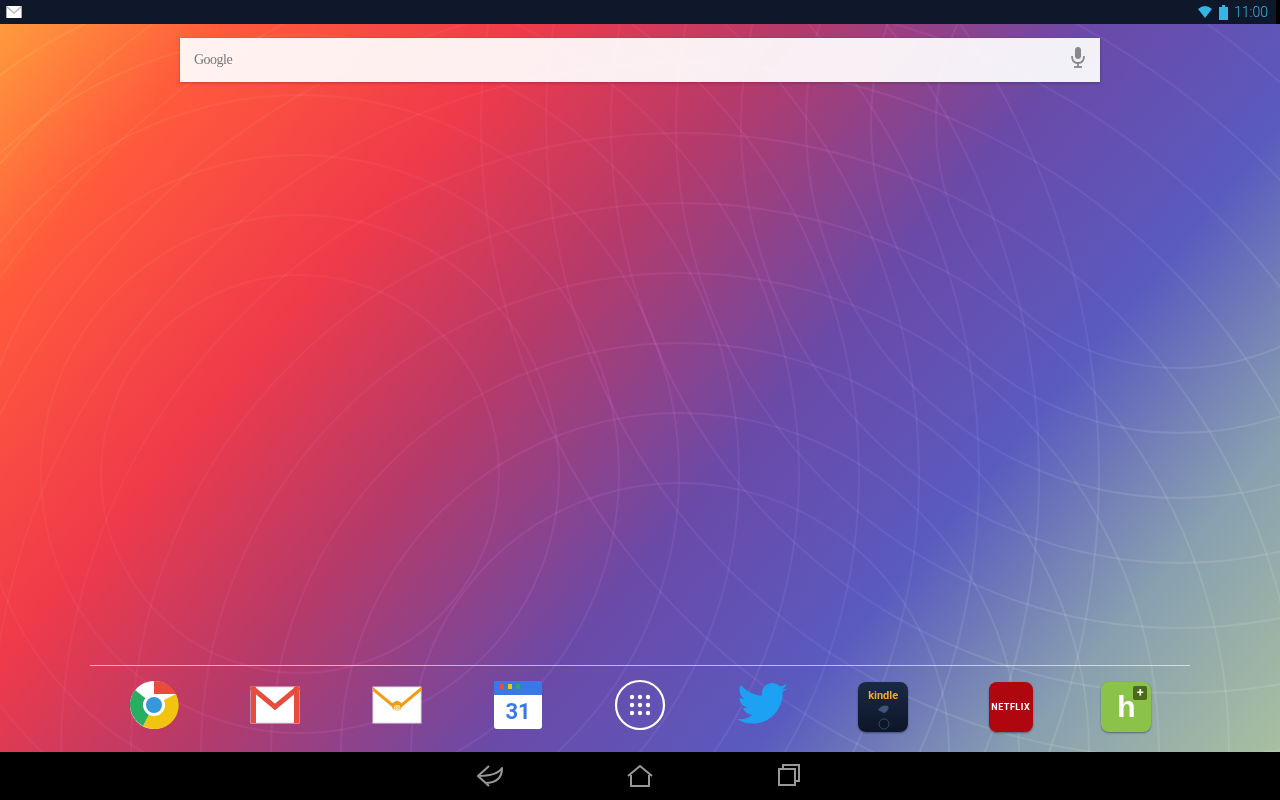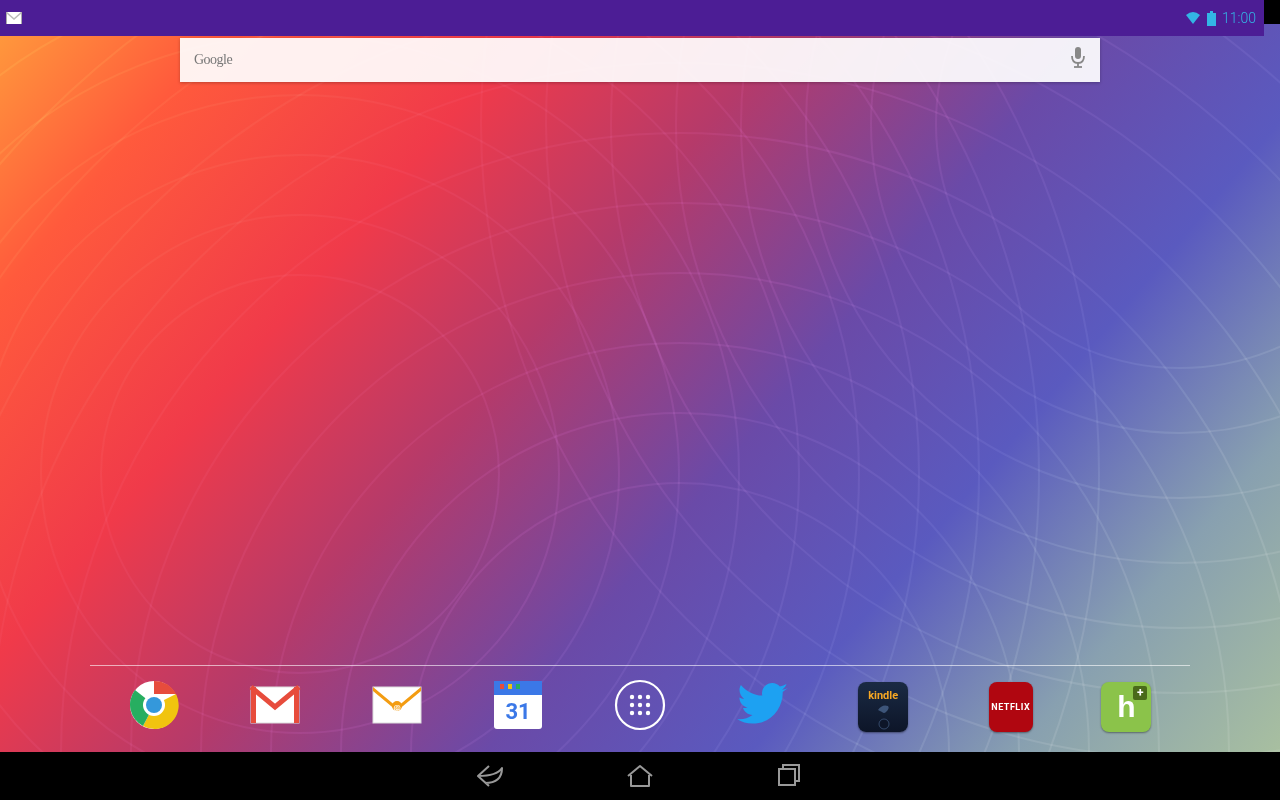--- a/index.html
+++ b/index.html
@@ -1,18 +1,18 @@
 <!DOCTYPE html>
 <html><head>
 <meta charset="utf-8">
 <style>
   html,body{margin:0;padding:0;width:1280px;height:800px;overflow:hidden;font-family:Roboto,Arial,sans-serif;background:#000;}
   .screen{position:relative;width:1280px;height:800px;}
   
-  .statusbar{position:absolute;top:0;left:0;right:16px;height:36px;background:#4c1d95;display:flex;align-items:center;color:#fff;font-size:13px;z-index:30;}
+  .statusbar{position:absolute;top:0;left:0;right:4px;height:24px;background:#0f172a;display:flex;align-items:center;color:#fff;font-size:13px;z-index:30;}
   .statusbar .left{display:flex;align-items:center;gap:6px;padding-left:6px;}
   .statusbar .right{margin-left:auto;display:flex;align-items:center;gap:6px;padding-right:8px;color:#33b5e5;}
   .status-icon{display:inline-flex;}
   
   .wallpaper{position:absolute;inset:24px 0 48px 0;overflow:hidden;background:linear-gradient(130deg,#ff9a3c 0%,#ff5a3c 12%,#f03a4a 28%,#b53a6a 42%,#6a4aa8 58%,#5a5abf 72%,#88a0b0 86%,#a8bfa0 100%);}
   .ringset{position:absolute;border-radius:50%;mix-blend-mode:overlay;}
   .ringset div{position:absolute;border-radius:50%;border:2px solid rgba(255,255,255,0.10);}
   
   .searchbar{position:absolute;top:38px;left:180px;right:180px;height:44px;background:rgba(255,255,255,0.92);box-shadow:0 1px 3px rgba(0,0,0,0.25);display:flex;align-items:center;padding:0 14px;z-index:20;}
   .searchbar .logo{font-family:Georgia,'Times New Roman',serif;color:#777;font-size:14px;letter-spacing:-0.5px;}

